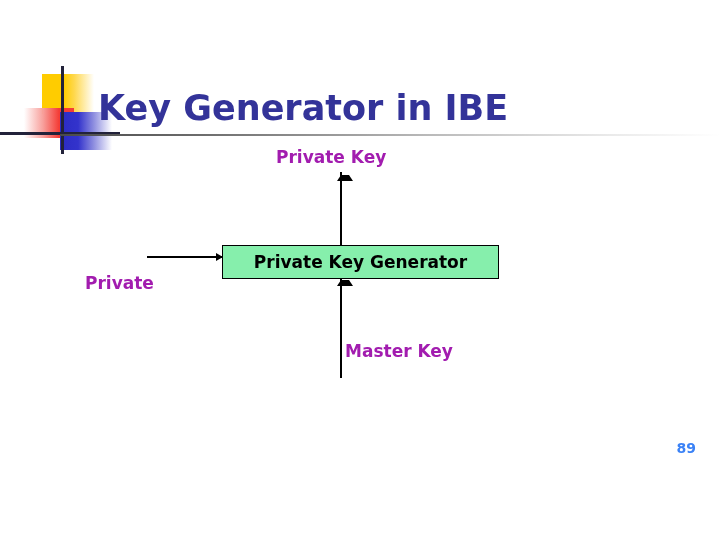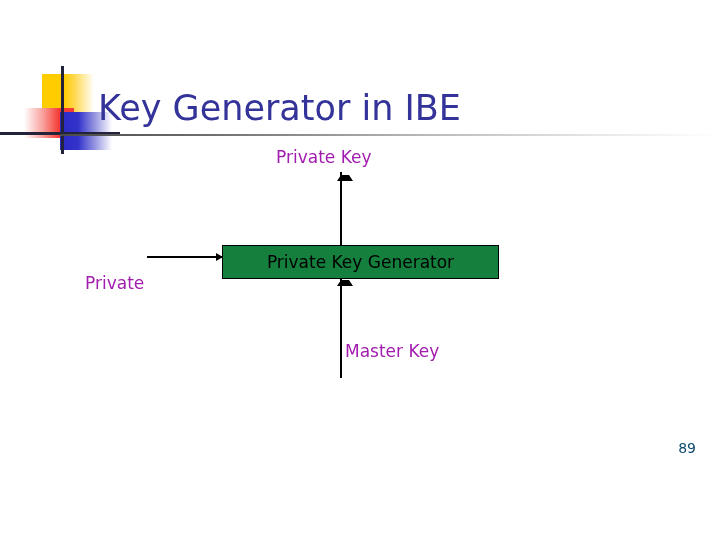--- a/index.html
+++ b/index.html
@@ -10,20 +10,21 @@
   }
   body {
     font-family: "DejaVu Sans", sans-serif;
   }
   #slide {
     position: relative;
     width: 720px;
     height: 468px;
     background: #ffffff;
     overflow: hidden;
+    font-weight: bold;
   }
 
   
   #logo {
     position: absolute;
     left: 24px;
     top: 72px;
     width: 78px;
     height: 78px;
   }
@@ -118,21 +119,21 @@
     top: 340px;
     text-align: center;
   }
 
   #pkg-box {
     position: absolute;
     left: 222px;
     top: 245px;
     width: 277px;
     height: 34px;
-    background: #15803d;
+    background: #86efac;
     border: 1px solid #000000;
     box-sizing: border-box;
     z-index: 3;
   }
   #pkg-box-label {
     position: absolute;
     left: 0;
     top: 0;
     width: 100%;
     height: 100%;
@@ -202,21 +203,21 @@
     border-left: 7px solid #000000;
     z-index: 4;
   }
 
   
   #page-number {
     position: absolute;
     right: 24px;
     bottom: 12px;
     font-size: 14px;
-    color: #0c4a6e;
+    color: #3b82f6;
     font-family: "DejaVu Sans", sans-serif;
   }
 </style>
 </head>
 <body>
 
 <div id="slide">
 
   <div id="logo">
     <div class="sq sq-yellow"></div>

